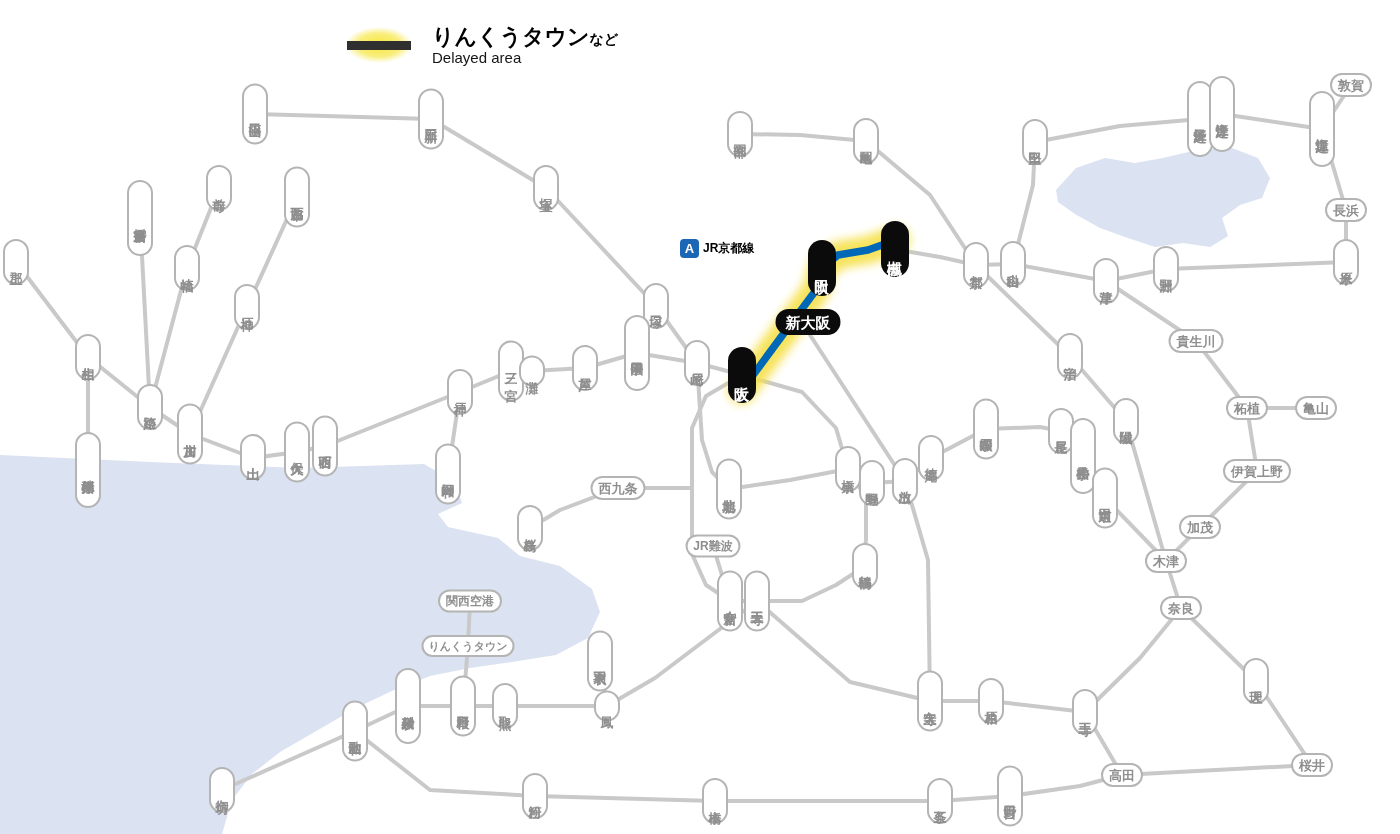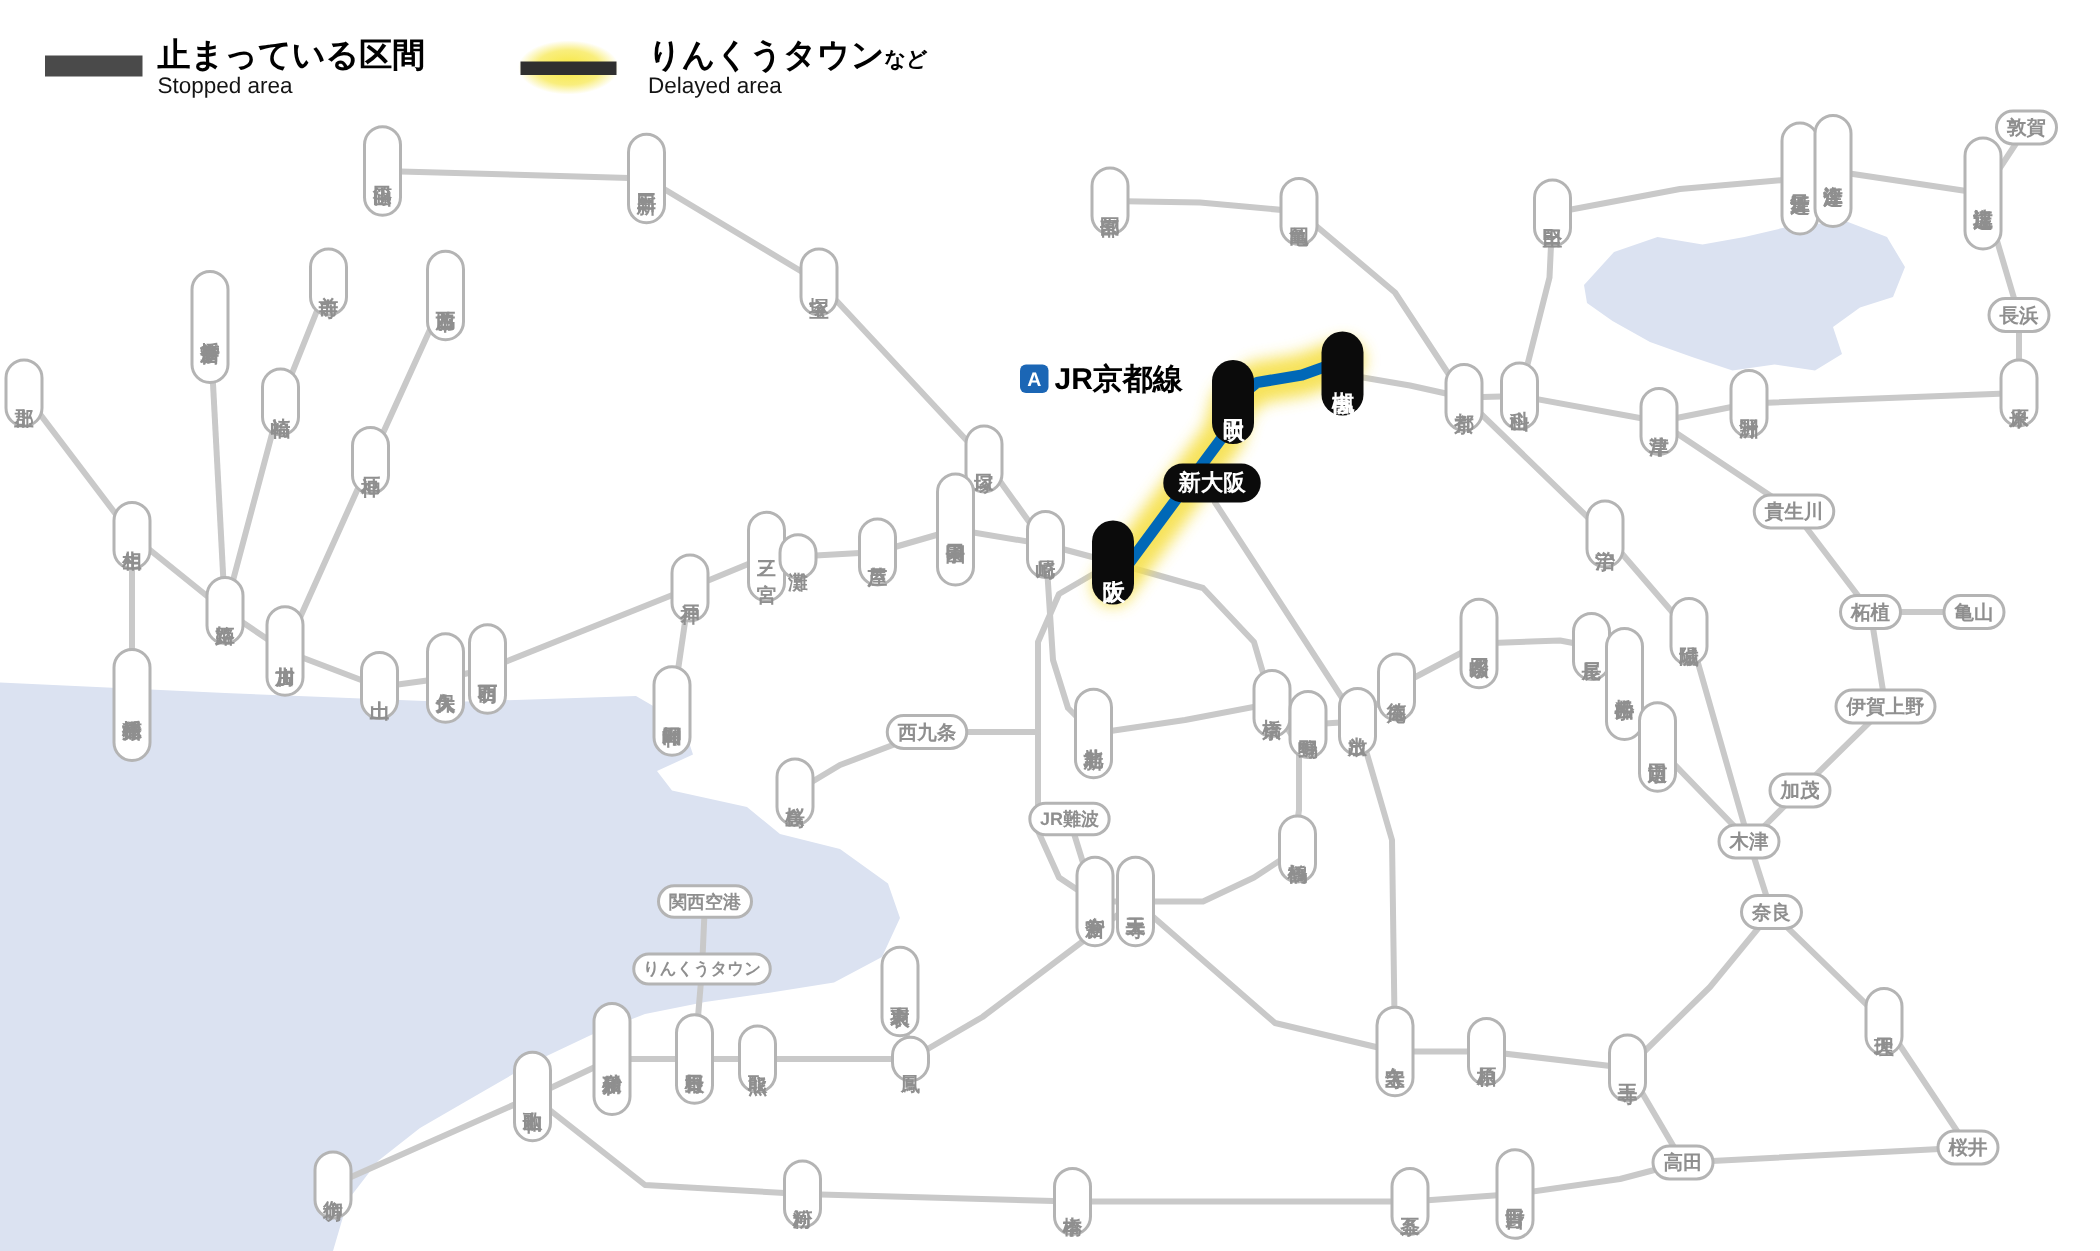--- a/index.html
+++ b/index.html
@@ -14,21 +14,21 @@
     background:radial-gradient(ellipse 50% 55% at center,#f7e73c 0%,#f9ee7d 50%,rgba(250,240,150,0) 78%);
     display:flex;align-items:center;justify-content:center;}
   .swatch-delayed .bar{width:64px;height:9px;background:#2f2f2f;}
   .legend-jp{font-size:22px;font-weight:bold;color:#000;line-height:1.2;white-space:nowrap;}
   .legend-jp .suffix{font-size:14px;font-weight:bold;text-align:center;}
   .legend-en{font-size:15px;color:#141414;line-height:1.1;}
   .line-badge{position:absolute;left:676px;top:238px;display:flex;align-items:center;gap:4px;
     background:rgba(255,255,255,0.92);padding:1px 4px;border-radius:3px;}
   .badge-icon{width:19px;height:19px;background:#1b66b5;color:#fff;font-weight:bold;font-size:13px;
     display:flex;align-items:center;justify-content:center;border-radius:4px;flex:none;}
-  .badge-label{font-size:20px;font-weight:bold;color:#000;white-space:nowrap;}
+  .badge-label{font-size:12px;font-weight:bold;color:#000;white-space:nowrap;}
 </style>
 </head>
 <body>
 
 <div id="stage">
 
   <svg id="map-svg" width="1400" height="834" viewBox="0 0 1400 834">
     <defs>
       <filter id="blur" x="-50%" y="-50%" width="200%" height="200%">
         <feGaussianBlur stdDeviation="5"></feGaussianBlur>
@@ -415,27 +415,20 @@
           <rect x="808" y="240" width="28" height="56" rx="14" fill="#0b0b0b" stroke="none" stroke-width="2"></rect>
           <text x="822" y="268" text-anchor="middle" font-size="15" font-weight="bold" fill="#ffffff" style="writing-mode:vertical-rl;text-orientation:upright;dominant-baseline:central;">吹田</text>
         </g>
         <g>
           <rect x="881" y="221" width="28" height="56" rx="14" fill="#0b0b0b" stroke="none" stroke-width="2"></rect>
           <text x="895" y="249" text-anchor="middle" font-size="15" font-weight="bold" fill="#ffffff" style="writing-mode:vertical-rl;text-orientation:upright;dominant-baseline:central;">高槻</text>
         </g>
       </g>
     </svg>
 
-  <div class="legend-item" id="legend-stopped">
-    <div class="swatch-stopped" style="background: rgb(74, 74, 74);"></div>
-    <div>
-      <div class="legend-jp">止まっている区間</div>
-      <div class="legend-en">Stopped area</div>
-    </div>
-  </div>
 
   <div class="legend-item" id="legend-delayed">
     <div class="swatch-delayed">
       <div class="bar" style="background: rgb(47, 47, 47);"></div>
     </div>
     <div>
       <div class="legend-jp"><span>りんくうタウン</span><span class="suffix">など</span></div>
       <div class="legend-en">Delayed area</div>
     </div>
   </div>

